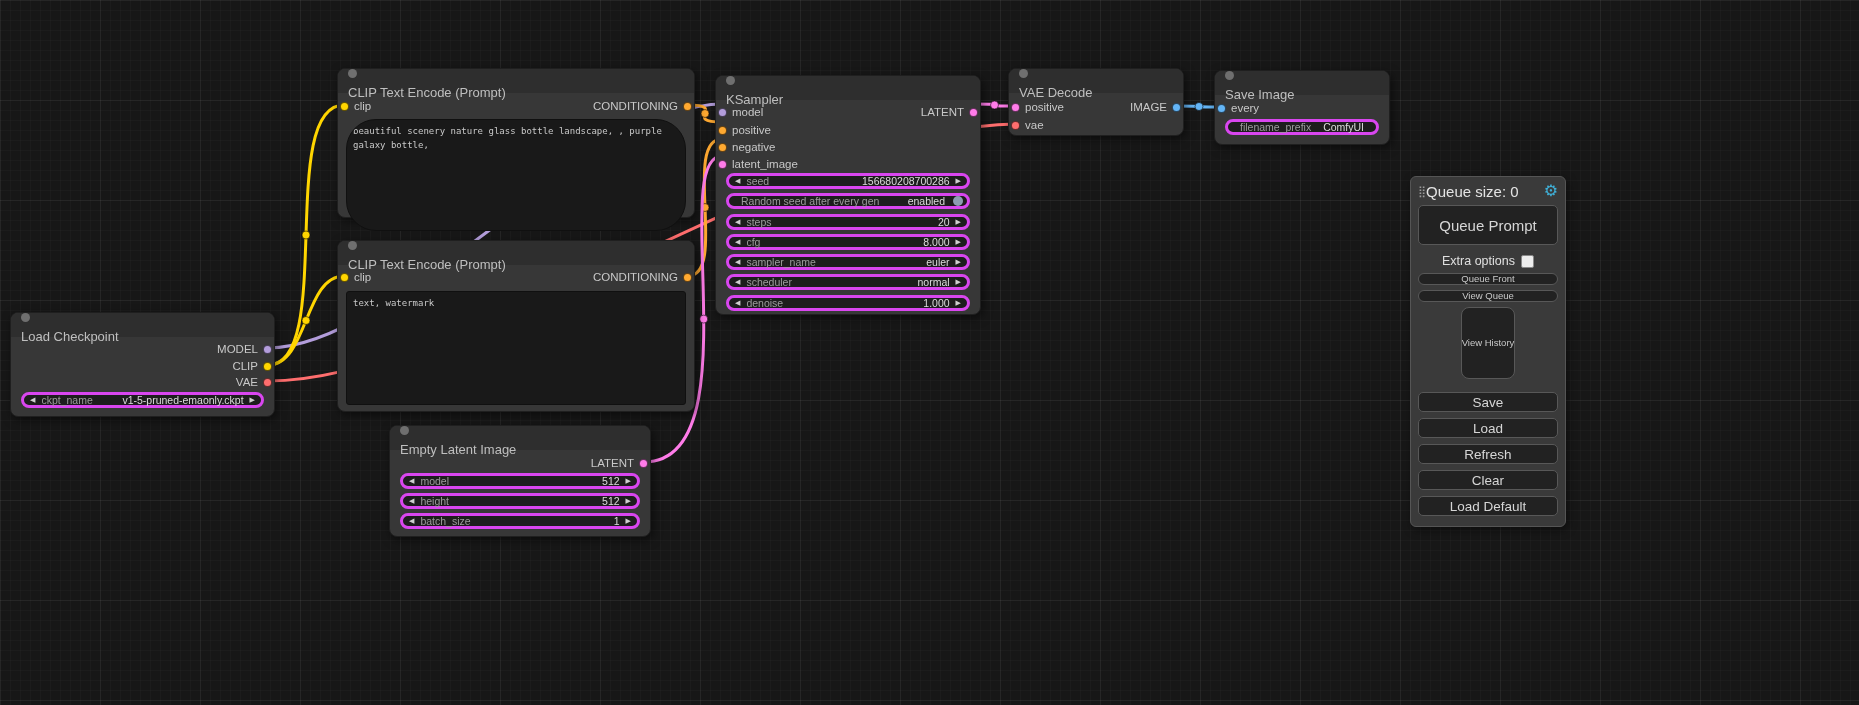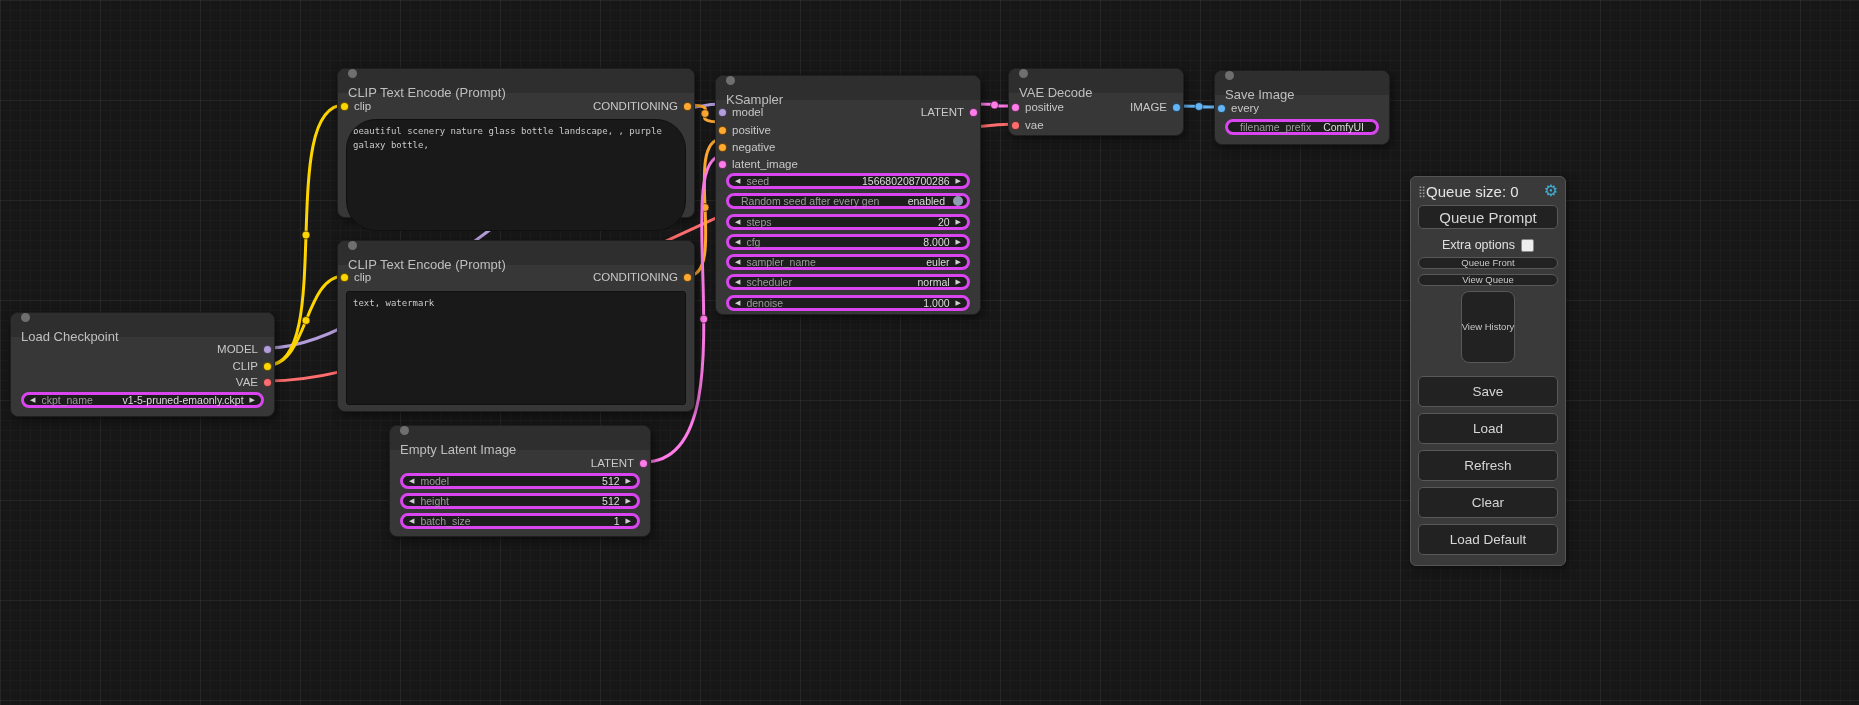--- a/index.html
+++ b/index.html
@@ -43,30 +43,30 @@
         white-space:pre-wrap;word-break:break-word;overflow:hidden;}
 
   .queue-panel{position:absolute;left:1410px;top:176px;width:156px;box-sizing:border-box;
         background:#3a3a3a;border:1px solid #555;border-radius:6px;
         box-shadow:2px 3px 10px rgba(0,0,0,.45);padding:4px 7px 10px;z-index:5;color:#ddd;}
   .qp-header{display:flex;align-items:center;height:20px;}
   .drag-handle{font-size:11px;cursor:grab;}
   .queue-size{flex:1;text-align:left;font-size:15px;color:#e4e4e4;}
   .gear{font-size:16px;line-height:16px;cursor:pointer;}
   button{font-family:"Liberation Sans",sans-serif;cursor:pointer;}
-  .qp-big{display:block;width:100%;height:24px;margin-top:4px;background:#222;
+  .qp-big{display:block;width:100%;height:40px;margin-top:4px;background:#222;
         border:1px solid #585858;border-radius:5px;color:#d6d6d6;font-size:15px;}
   .extra-row{display:flex;align-items:center;justify-content:center;gap:6px;margin-top:9px;
         font-size:12.5px;color:#e0e0e0;}
   .checkbox{width:11px;height:11px;background:#ededed;border:1px solid #888;border-radius:2px;}
   .small-row{display:flex;gap:5px;margin-top:5px;flex-direction:column;}
   .qp-small{flex:1;height:13px;background:#222;border:1px solid #585858;border-radius:8px;
         color:#c9c9c9;font-size:9.5px;line-height:10px;padding:0;}
   .qp-small.history{flex:0 0 72px;margin:0 auto;}
-  .qp-btn{display:block;width:100%;height:31px;margin-top:6px;background:#222;
+  .qp-btn{display:block;width:100%;height:20px;margin-top:6px;background:#222;
         border:1px solid #585858;border-radius:5px;color:#d6d6d6;font-size:13.5px;}
   .qp-btn.first{margin-top:13px;}
 </style>
 </head>
 <body>
 
 <svg id="wires" width="1859" height="705">
     <path d="M 268 348 C 396.85359909602835 348, 593.1464009039717 104, 722 104" stroke="#b39ddb" stroke-width="3" fill="none" stroke-linecap="round"></path>
     <circle cx="494.9999694824219" cy="226.00001525878906" r="4" fill="#b39ddb" stroke="rgba(0,0,0,0.55)"></circle>
     <path d="M 268 365 C 335.72001181334804 365, 276.27998818665196 105, 344 105" stroke="#ffd500" stroke-width="3" fill="none" stroke-linecap="round"></path>

